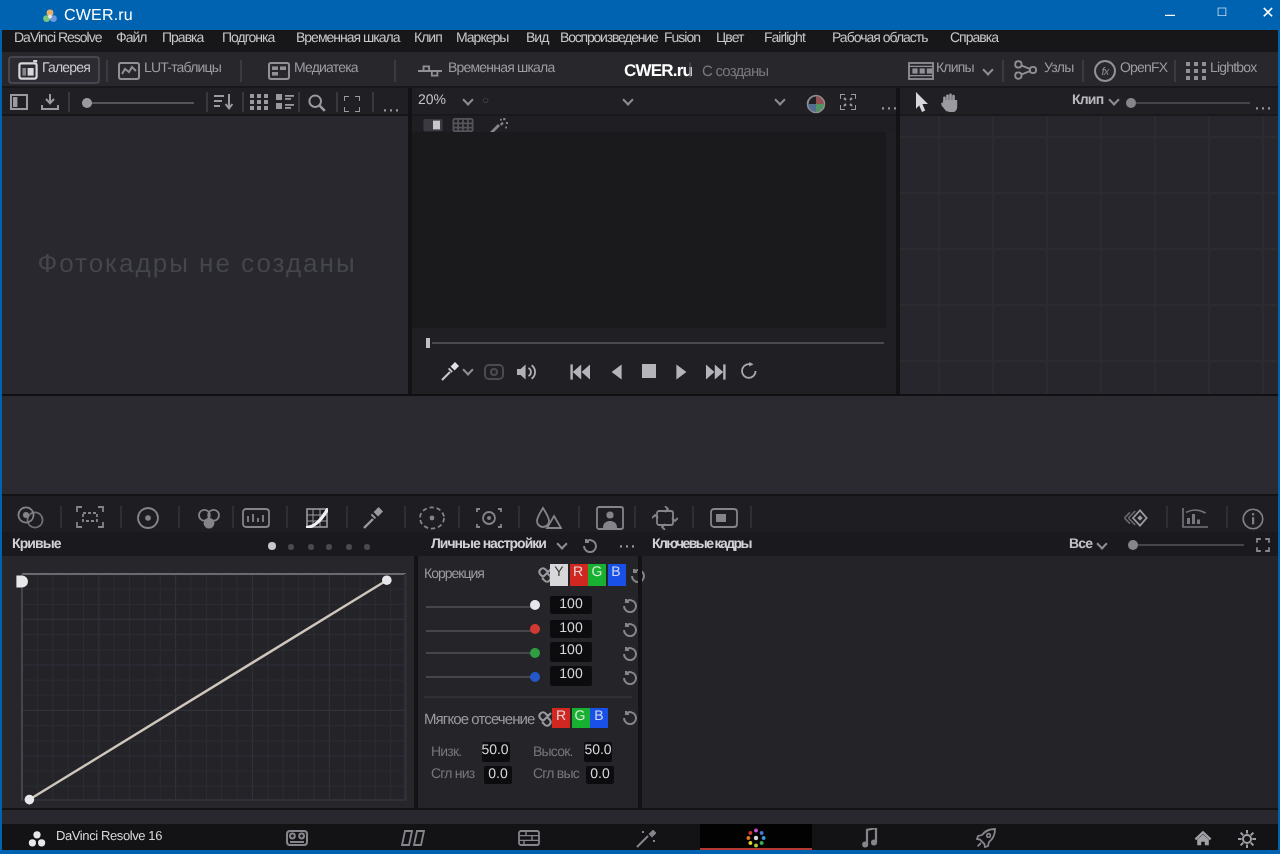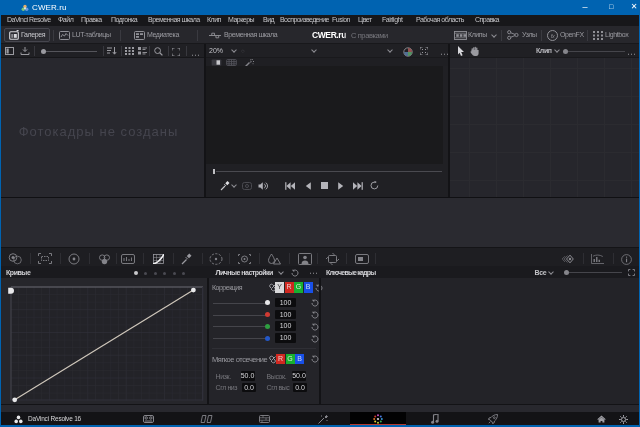--- a/index.html
+++ b/index.html
@@ -116,21 +116,21 @@
         <rect x="2" y="5" width="3" height="1.8" fill="#909096"></rect>
       </svg>
     <span style="position:absolute;left:146px;top:5px;">Медиатека</span>
     <div class="t2sep" style="left:196px;"></div>
     <svg class="ico" style="left:208px;top:5px" width="12" height="9" viewBox="0 0 13 9">
         <path d="M0 4.5 H13 M3 4.5 V2 H6 V4.5 M7.5 4.5 V7 H10.5 V4.5" fill="none" stroke="#909096"></path>
       </svg>
     <span style="position:absolute;left:223px;top:5px;">Временная шкала</span>
     <span style="position:absolute;left:311px;top:4px;color:#fff;font-weight:bold;font-size:8.5px;letter-spacing:-0.4px;">CWER.ru</span>
     <span style="position:absolute;left:343px;top:4px;color:#55555c;font-size:8px;">|</span>
-    <span style="position:absolute;left:350px;top:5px;color:#77777d;font-size:7.5px;">С правками</span>
+    <span style="position:absolute;left:350px;top:5px;color:#77777d;font-size:7.5px;">С созданы</span>
     <svg class="ico" style="left:453px;top:5px" width="13" height="9" viewBox="0 0 13 9">
         <rect x="0.5" y="0.5" width="12" height="8" fill="none" stroke="#909096" stroke-width="0.9"></rect>
         <path d="M0.5 2.2 H12.5 M0.5 6.8 H12.5" stroke="#909096" stroke-width="0.7"></path>
         <rect x="2.2" y="3.2" width="2.6" height="2.6" fill="#909096"></rect>
         <rect x="5.8" y="3.2" width="2.6" height="2.6" fill="#909096"></rect>
         <rect x="9.4" y="3.2" width="2.6" height="2.6" fill="#909096"></rect>
       </svg>
     <span style="position:absolute;left:467px;top:5px;">Клипы</span>
     <div class="chev" style="left:491px;top:7px;"></div>
     <div class="t2sep" style="left:500px;"></div>

